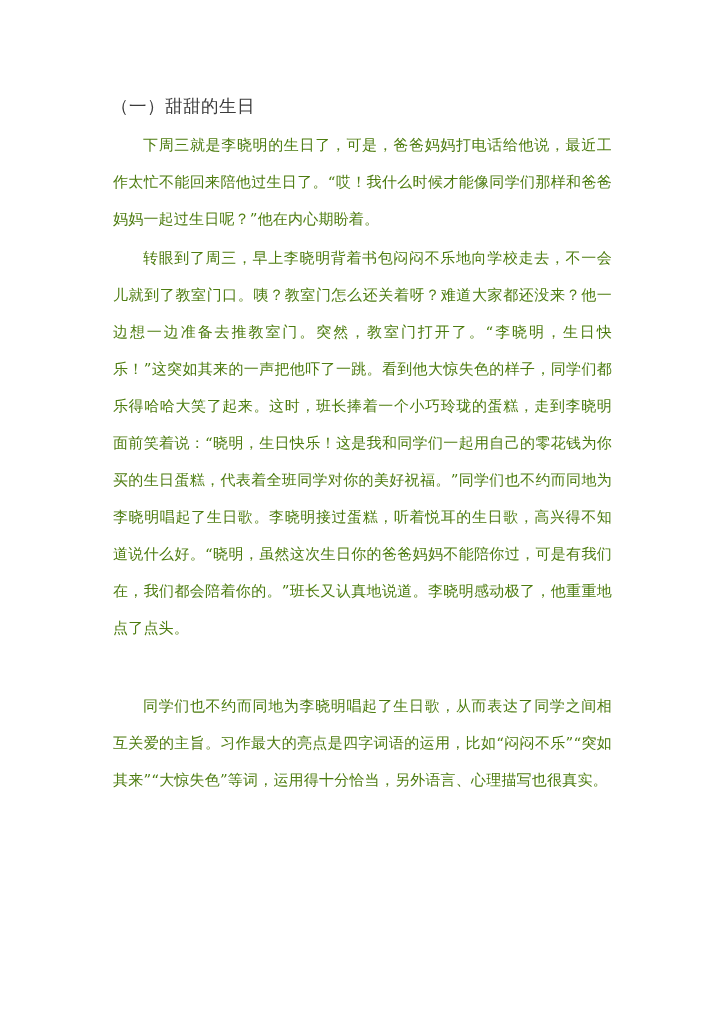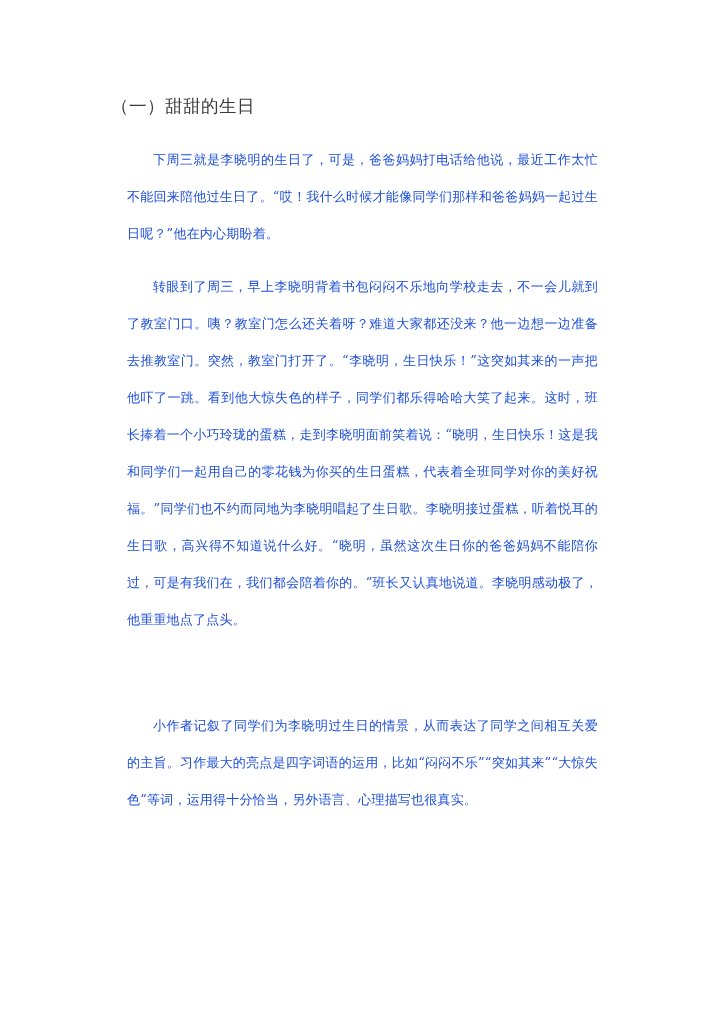--- a/index.html
+++ b/index.html
@@ -33,27 +33,27 @@
     font-size: 17.5px;
     line-height: 37px;
     color: #3b3b3b;
     letter-spacing: 0.5px;
     white-space: nowrap;
     font-weight: 400;
     margin: 0 0 0 0;
   }
 
   .para {
-    font-size: 13px;
+    font-size: 15px;
     line-height: 37px;
-    color: #1d4ed8;
+    color: #4d7c0f;
     text-align: justify;
     text-justify: inter-character;
     text-indent: 2em;
-    margin: 16px;
+    margin: 2px;
     letter-spacing: 0.2px;
     word-break: break-all;
   }
 
   .spacer-line {
     height: 37px;
   }
 </style>
 </head>
 <body>
@@ -63,16 +63,16 @@
 
     <div class="doc-title">（一）甜甜的生日</div>
 
     <p class="para">下周三就是李晓明的生日了，可是，爸爸妈妈打电话给他说，最近工作太忙不能回来陪他过生日了。“哎！我什么时候才能像同学们那样和爸爸妈妈一起过生日呢？”他在内心期盼着。</p>
 
     <p class="para">转眼到了周三，早上李晓明背着书包闷闷不乐地向学校走去，不一会儿就到了教室门口。咦？教室门怎么还关着呀？难道大家都还没来？他一边想一边准备去推教室门。突然，教室门打开了。“李晓明，生日快乐！”这突如其来的一声把他吓了一跳。看到他大惊失色的样子，同学们都乐得哈哈大笑了起来。这时，班长捧着一个小巧玲珑的蛋糕，走到李晓明面前笑着说：“晓明，生日快乐！这是我和同学们一起用自己的零花钱为你买的生日蛋糕，代表着全班同学对你的美好祝福。”同学们也不约而同地为李晓明唱起了生日歌。李晓明接过蛋糕，听着悦耳的生日歌，高兴得不知道说什么好。“晓明，虽然这次生日你的爸爸妈妈不能陪你过，可是有我们在，我们都会陪着你的。”班长又认真地说道。李晓明感动极了，他重重地点了点头。</p>
 
 
     <div class="spacer-line"></div>
 
-    <p class="para">小作者记叙了同学们为李晓明过生日的情景，从而表达了同学之间相互关爱的主旨。习作最大的亮点是四字词语的运用，比如“闷闷不乐”“突如其来”“大惊失色”等词，运用得十分恰当，另外语言、心理描写也很真实。</p>
+    <p class="para">同学们也不约而同地为李晓明唱起了生日歌，从而表达了同学之间相互关爱的主旨。习作最大的亮点是四字词语的运用，比如“闷闷不乐”“突如其来”“大惊失色”等词，运用得十分恰当，另外语言、心理描写也很真实。</p>
 
   </div>
 </div>
 
 </body></html>

